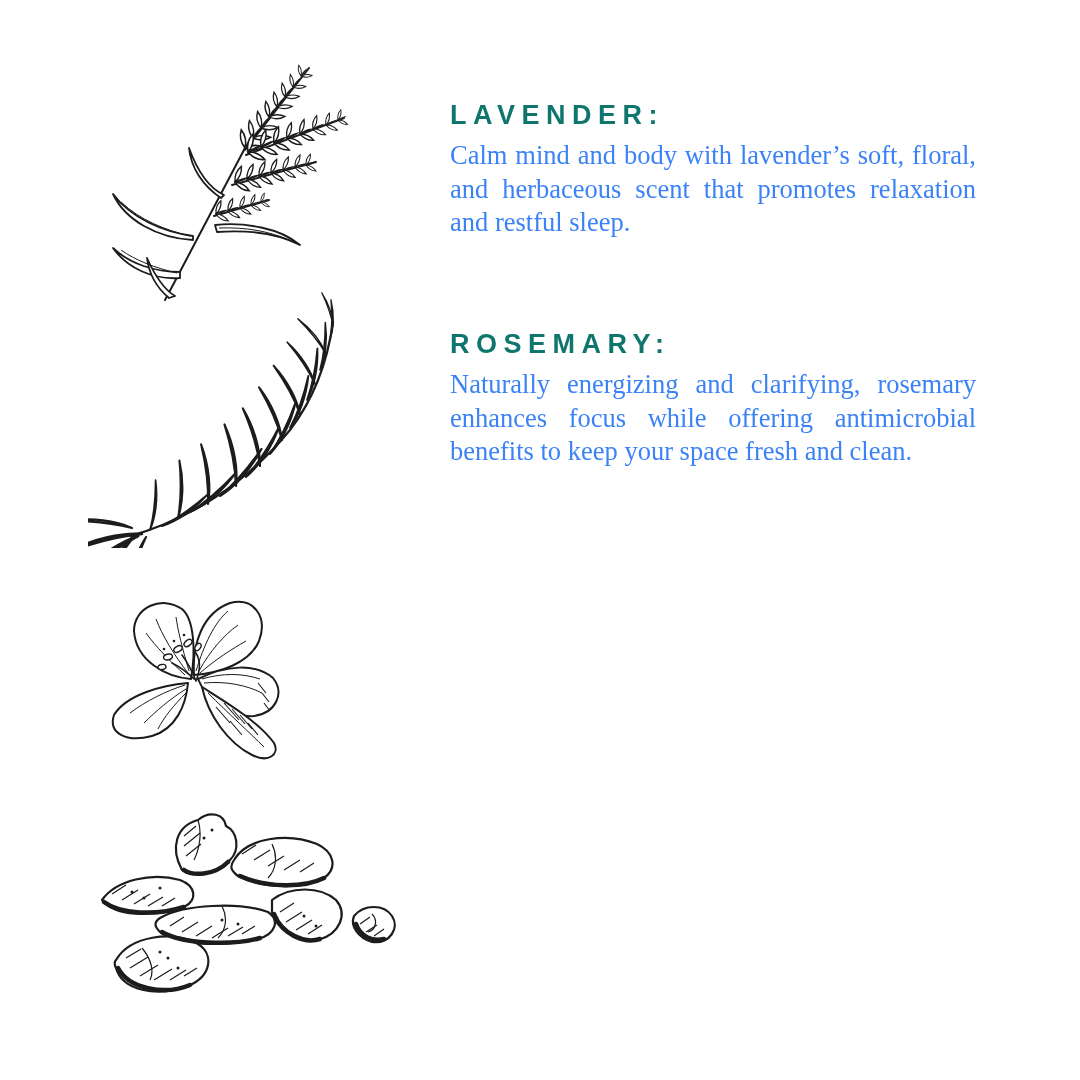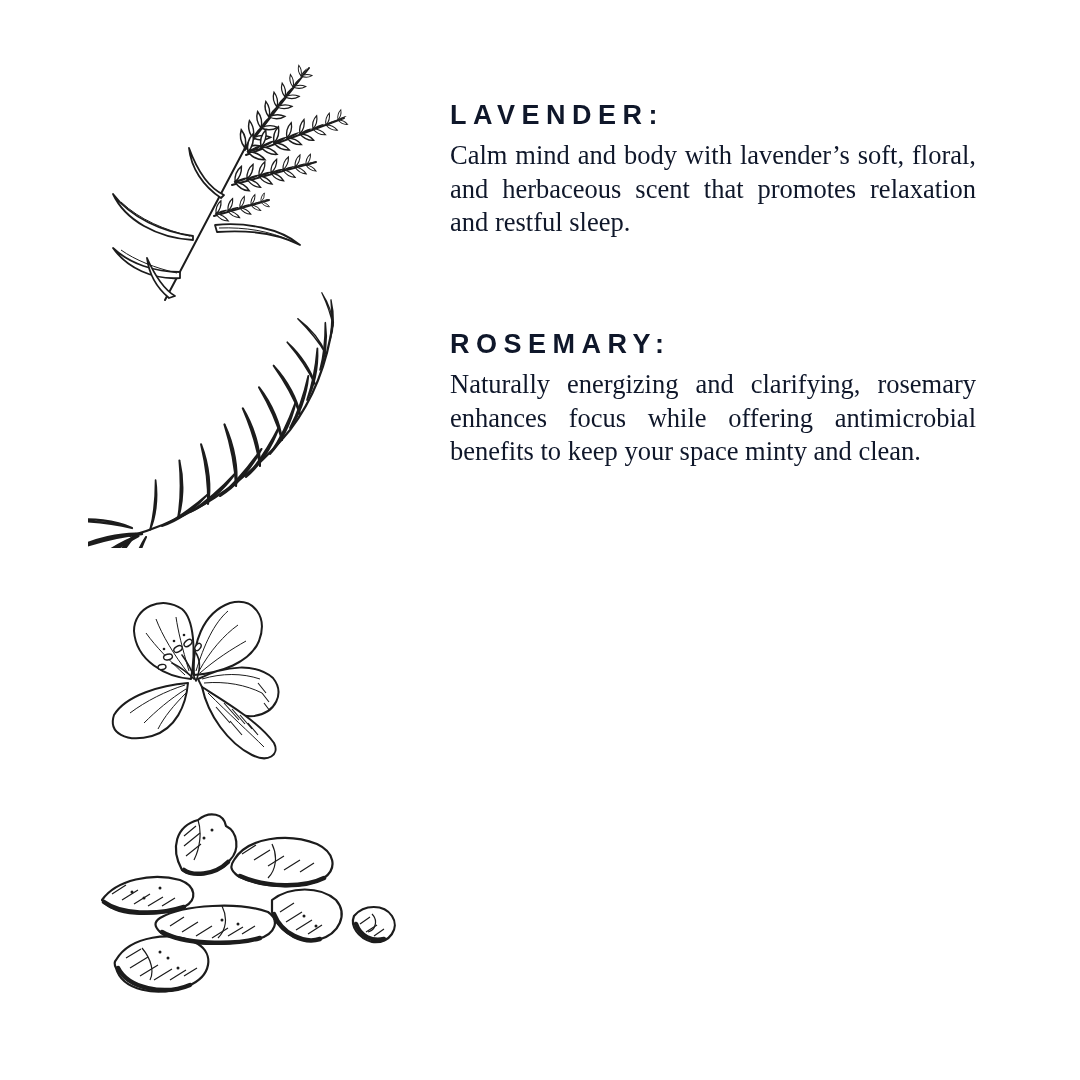--- a/index.html
+++ b/index.html
@@ -6,25 +6,25 @@
   .canvas {
     position:relative; width:1080px; height:1080px;
     background:#ffffff; overflow:hidden;
     font-family:"Liberation Serif", serif; color:#1b1b1b;
   }
   .illus { position:absolute; }
   .sec-text { position:absolute; left:450px; width:526px; }
   .sec-title {
     font-family:"Liberation Sans", sans-serif;
     font-weight:700; font-size:27px; letter-spacing:6.5px;
-    color:#0f172a; margin:0 0 8px 0; white-space:nowrap;
+    color:#0f766e; margin:0 0 8px 0; white-space:nowrap;
   }
   .sec-desc {
     font-size:26.5px; line-height:33.5px; text-align:justify;
-    margin:0; color:#0f172a;
+    margin:0; color:#3b82f6;
   }
   .t1 { top:100px; } .t2 { top:329px; } .t3 { top:590px; } .t4 { top:835px; }
   .i1 { left:95px;  top:48px;  }
   .i2 { left:88px;  top:278px; }
   .i3 { left:78px;  top:583px; }
   .i4 { left:72px;  top:808px; }
   svg { display:block; }
 </style>
 </head>
 <body>
@@ -199,21 +199,21 @@
     </g>
   </svg>
 
   <div class="sec-text t1">
     <h2 class="sec-title">LAVENDER:</h2>
     <p class="sec-desc">Calm mind and body with lavender’s soft, floral, and herbaceous scent that promotes relaxation and restful sleep.</p>
   </div>
 
   <div class="sec-text t2">
     <h2 class="sec-title">ROSEMARY:</h2>
-    <p class="sec-desc">Naturally energizing and clarifying, rosemary enhances focus while offering antimicrobial benefits to keep your space minty and clean.</p>
+    <p class="sec-desc">Naturally energizing and clarifying, rosemary enhances focus while offering antimicrobial benefits to keep your space fresh and clean.</p>
   </div>
 
   <div class="sec-text t3">
   </div>
 
   <div class="sec-text t4">
   </div>
 
 </div>
 

